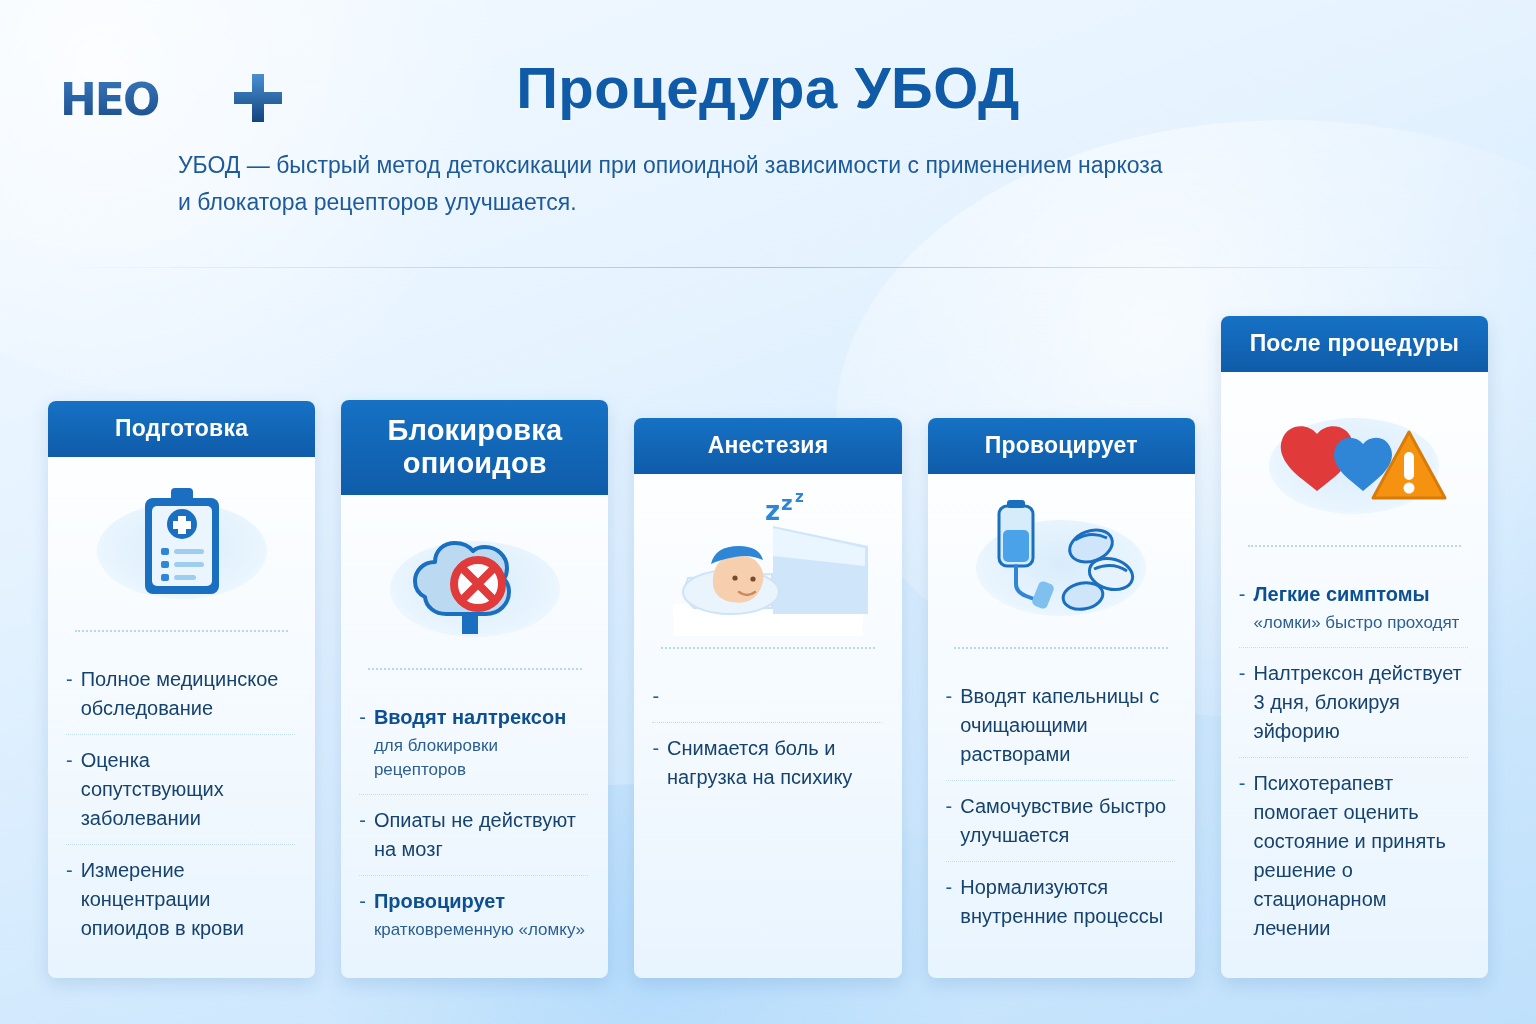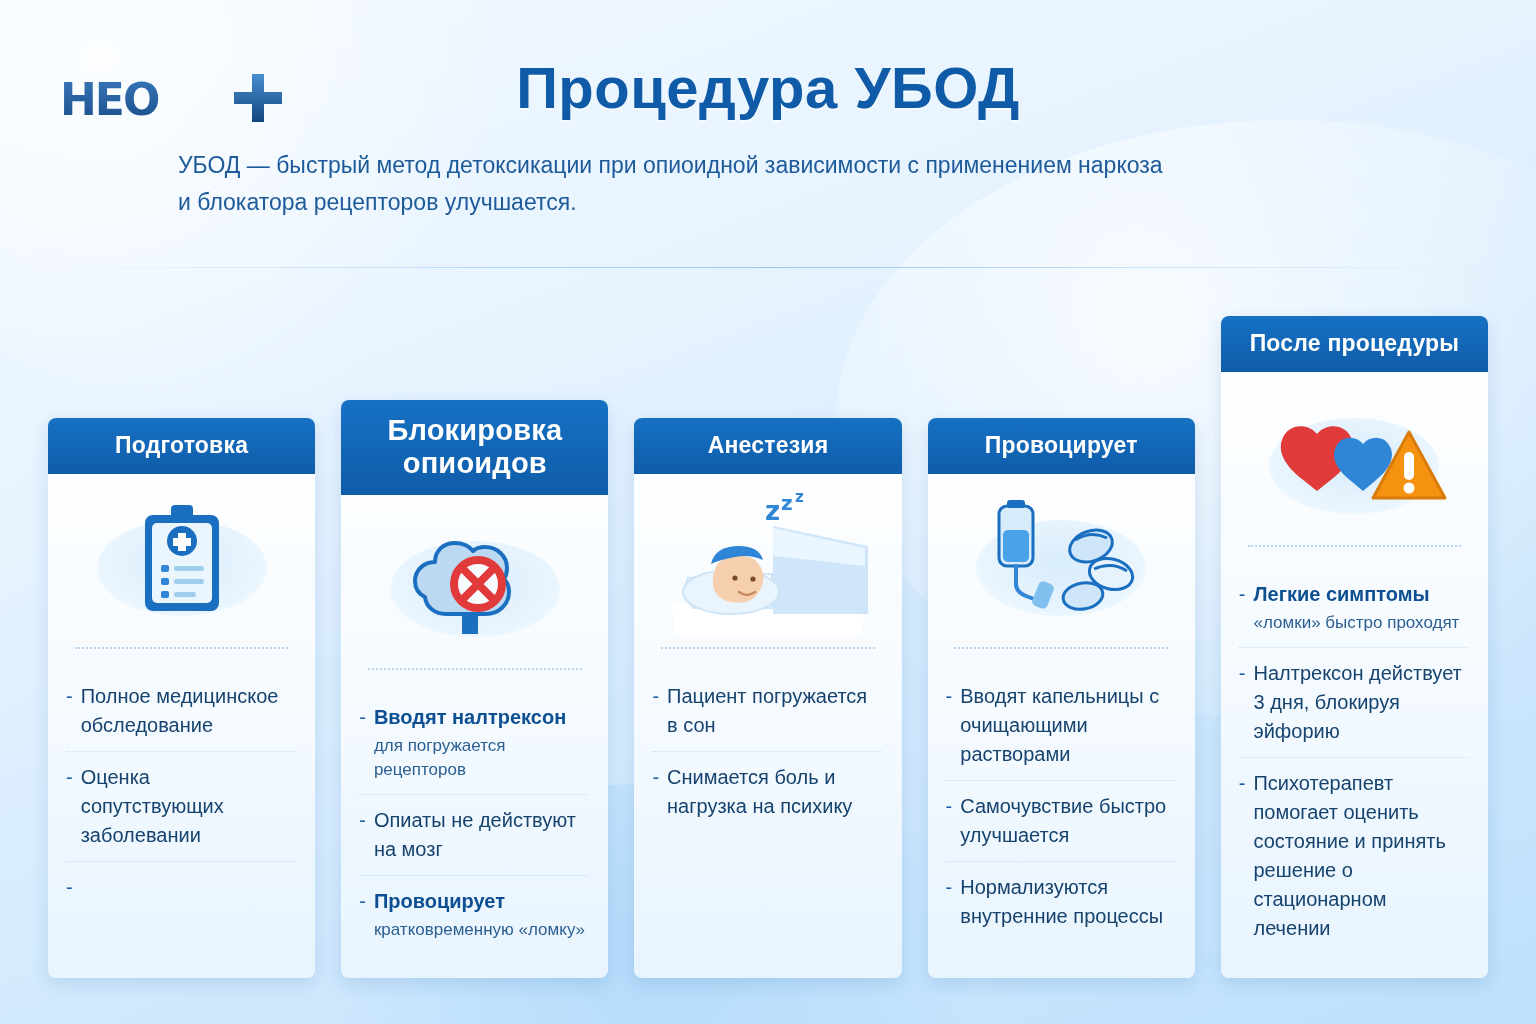--- a/index.html
+++ b/index.html
@@ -158,20 +158,21 @@
       <div class="bullet">
         <span class="dash">-</span>
         <span class="btext">Полное медицинское обследование</span>
       </div>
       <div class="bullet">
         <span class="dash">-</span>
         <span class="btext">Оценка сопутствующих заболевании</span>
       </div>
       <div class="bullet">
         <span class="dash">-</span>
+        <span class="btext">Измерение концентрации опиоидов в крови</span>
       </div>
     </div>
   </div>
 
   <div class="col">
     <div class="col-head small">Блокировка опиоидов</div>
     <div class="icon-area">
       <div class="icon-ellipse"></div>
       <svg class="icon" width="150" height="120" viewBox="0 0 150 120">
         <path d="M35 40c-12 0-20 9-20 19 0 7 4 13 10 16 1 10 10 17 21 17h40c13 0 23-10 23-22 0-5-2-10-5-13 2-3 3-7 3-11 0-12-10-21-22-21-5 0-9 1-12 4-4-5-11-8-18-8-12 0-20 8-20 19z" fill="#bcd9f2" stroke="#1b6fc0" stroke-width="4" stroke-linejoin="round"></path>
@@ -179,21 +180,21 @@
         <circle cx="78" cy="62" r="25" fill="#fff" opacity=".9"></circle>
         <circle cx="78" cy="62" r="24" fill="none" stroke="#e03a3a" stroke-width="8"></circle>
         <path d="M62 46 L94 78 M94 46 L62 78" stroke="#e03a3a" stroke-width="8" stroke-linecap="round"></path>
       </svg>
     </div>
     <div class="bullets">
       <div class="bullet">
         <span class="dash">-</span>
         <span class="btext">
           <b>Вводят налтрексон</b>
-          <span class="sub">для погружается рецепторов</span>
+          <span class="sub">для блокировки рецепторов</span>
         </span>
       </div>
       <div class="bullet">
         <span class="dash">-</span>
         <span class="btext">Опиаты не действуют на мозг</span>
       </div>
       <div class="bullet">
         <span class="dash">-</span>
         <span class="btext">
           <b>Провоцирует</b>
@@ -218,21 +219,20 @@
         <circle cx="100" cy="93" r="2.6" fill="#7a4a2a"></circle>
         <path d="M86 106 q8 6 16 0" stroke="#c98a60" stroke-width="2.5" fill="none" stroke-linecap="round"></path>
         <text x="112" y="34" font-family="DejaVu Sans, sans-serif" font-size="26" font-weight="700" fill="#2f86d6">z</text>
         <text x="128" y="24" font-family="DejaVu Sans, sans-serif" font-size="20" font-weight="700" fill="#2f86d6">z</text>
         <text x="142" y="16" font-family="DejaVu Sans, sans-serif" font-size="15" font-weight="700" fill="#2f86d6">z</text>
       </svg>
     </div>
     <div class="bullets">
       <div class="bullet">
         <span class="dash">-</span>
-        <span class="btext">Пациент погружается в сон</span>
       </div>
       <div class="bullet">
         <span class="dash">-</span>
         <span class="btext">Снимается боль и нагрузка на психику</span>
       </div>
     </div>
   </div>
 
   <div class="col">
     <div class="col-head">Провоцирует</div>

